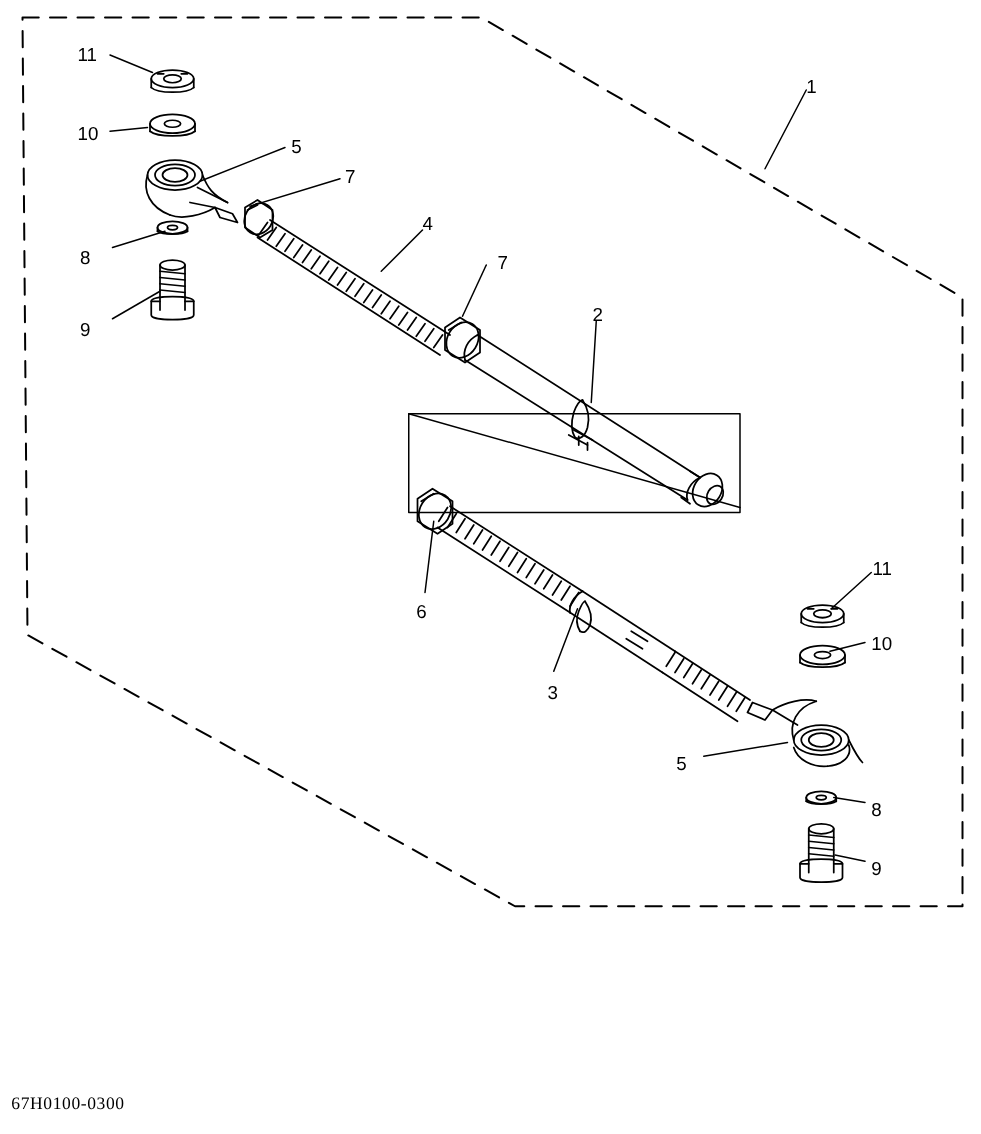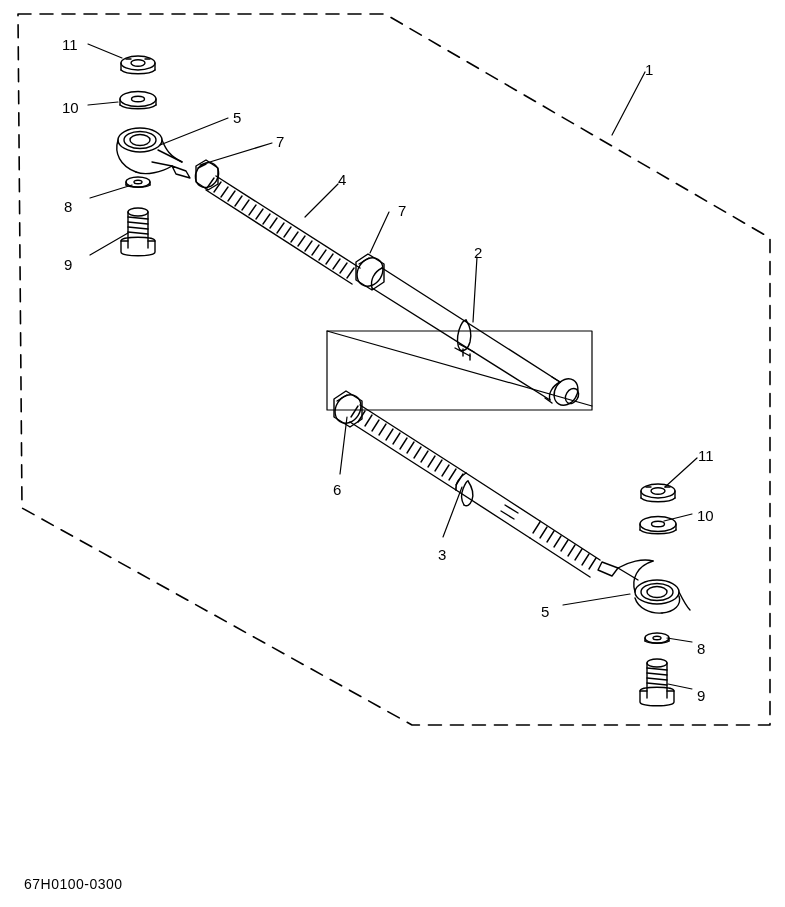--- a/index.html
+++ b/index.html
@@ -27,23 +27,23 @@
   .callout {
     position: absolute;
     font-family: "Liberation Sans", sans-serif;
     font-size: 15px;
     color: #000000;
     line-height: 1;
     white-space: nowrap;
   }
   #part-number {
     position: absolute;
-    left: 24px;
+    left: 9px;
     top: 876px;
-    font-family: Liberation Sans, sans-serif;
+    font-family: Liberation Serif, serif;
     font-size: 14px;
     letter-spacing: 0.5px;
     color: #000000;
   }
 </style>
 </head>
 <body>
 
 <div id="page">
 

